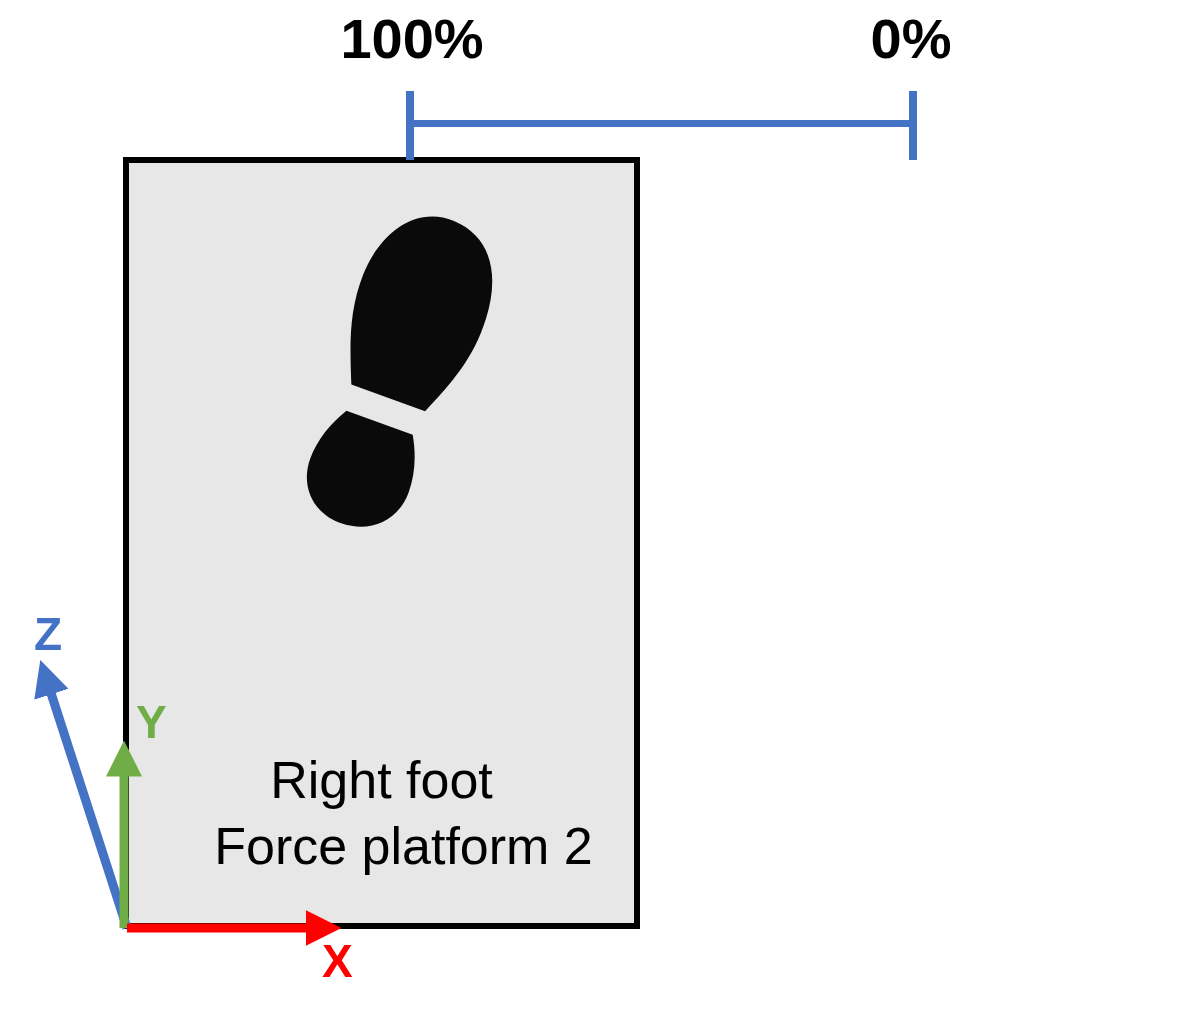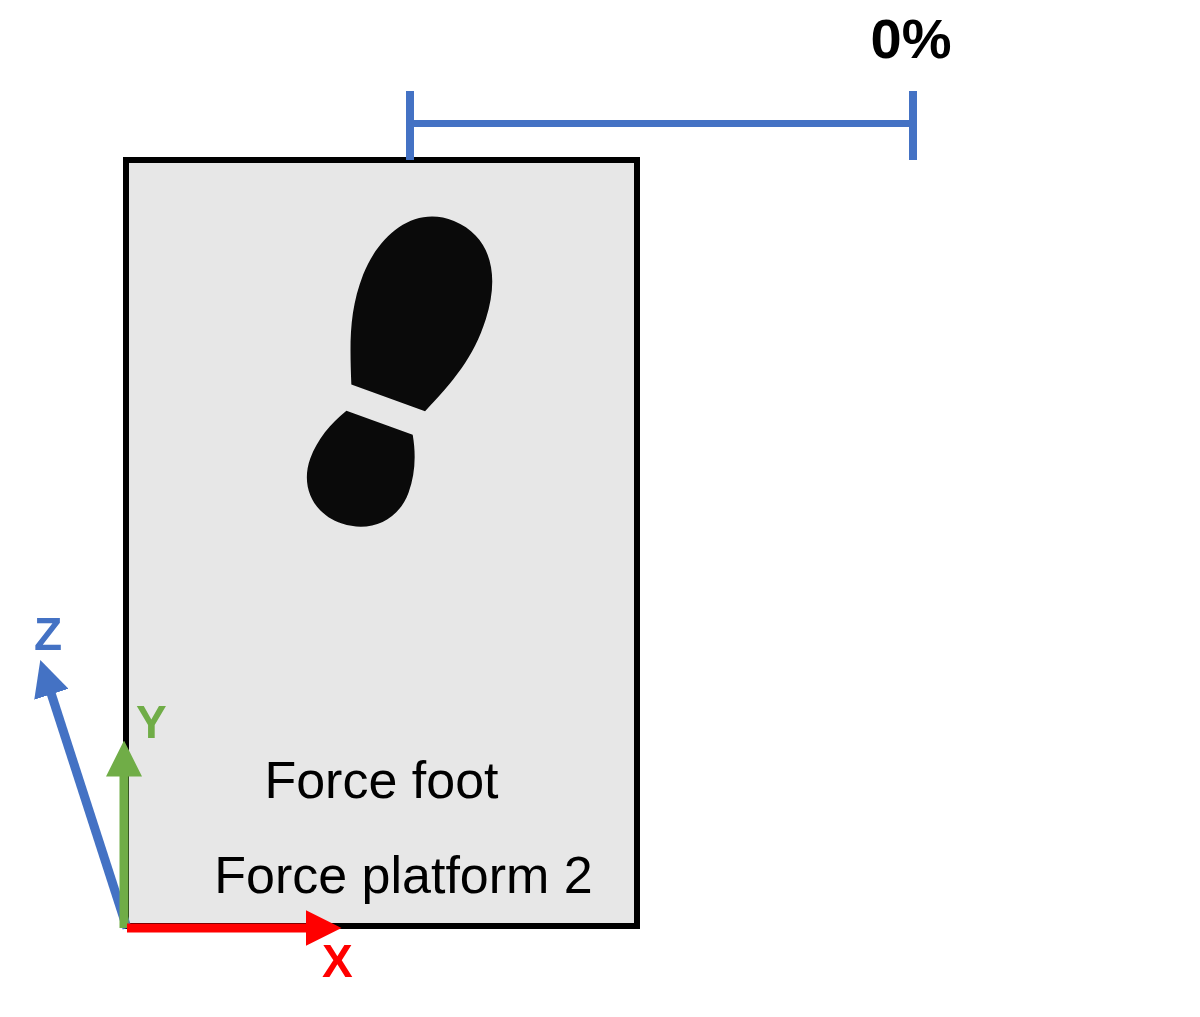--- a/index.html
+++ b/index.html
@@ -45,21 +45,21 @@
   .footprint{position:absolute;}
   .footprint path{fill:var(--footprint-black,#0A0A0A);}
   .footprint-left{left:192px;top:42px;width:150px;height:335px;transform:rotate(20deg);}
   .footprint-right{left:128px;top:112px;width:140px;height:313px;transform:rotate(37deg);}
 
   .platform-text{
     position:absolute;left:0;right:0;text-align:center;
     font-size:52px;line-height:1.2;color:#000;white-space:nowrap;
   }
   .foot-label{top:586px;}
-  .platform-label{top:681px;padding-left:44px;}
+  .platform-label{top:652px;padding-left:44px;}
 
   
   .axes{position:absolute;left:0;top:0;width:1200px;height:1017px;z-index:6;pointer-events:none;}
   .axis-x-line{stroke:var(--axis-x-red,#FF0000);}
   .axis-y-line{stroke:var(--axis-y-green,#70AD47);}
   .axis-z-line{stroke:var(--axis-z-blue,#4472C4);}
   .arrowhead-red{fill:var(--axis-x-red,#FF0000);}
   .arrowhead-green{fill:var(--axis-y-green,#70AD47);}
   .arrowhead-blue{fill:var(--axis-z-blue,#4472C4);}
 
@@ -68,31 +68,32 @@
   }
   .axis-label-x{left:322px;top:938px;color:var(--axis-x-red,#FF0000);}
   .axis-label-y{left:136px;top:699px;color:var(--axis-y-green,#70AD47);}
   .axis-label-z{left:34px;top:611px;color:var(--axis-z-blue,#4472C4);}
 </style>
 </head>
 <body>
 
 <div class="canvas">
 
+  <div class="pct pct-left">100%</div>
   <div class="pct pct-right">0%</div>
   <div class="bracket-bar"></div>
   <div class="bracket-tick tick-left"></div>
   <div class="bracket-tick tick-right"></div>
 
   <div class="platform platform-left">
     <svg class="footprint footprint-left" viewBox="0 0 170 380" xmlns="http://www.w3.org/2000/svg">
       <path d="M88,6 C134,8 158,46 160,98 C162,144 149,178 131,220 L42,220 C25,178 11,144 12,98 C14,46 42,4 88,6 Z"></path>
       <path d="M47,250 L127,250 C139,271 145,292 145,313 C145,347 120,371 86,372 C52,373 27,349 27,315 C27,292 35,270 47,250 Z"></path>
     </svg>
-    <div class="platform-text foot-label">Force foot</div>
+    <div class="platform-text foot-label">Right foot</div>
     <div class="platform-text platform-label">Force platform 2</div>
   </div>
 
 
   <svg class="axes" viewBox="0 0 1200 1017" xmlns="http://www.w3.org/2000/svg">
     <defs>
       <marker id="arrow-red" viewBox="0 0 4 4" markerWidth="4" markerHeight="4" refX="0.5" refY="2" orient="auto" markerUnits="strokeWidth">
         <path class="arrowhead-red" d="M0,0 L4,2 L0,4 Z"></path>
       </marker>
       <marker id="arrow-green" viewBox="0 0 4 4" markerWidth="4" markerHeight="4" refX="0.5" refY="2" orient="auto" markerUnits="strokeWidth">

